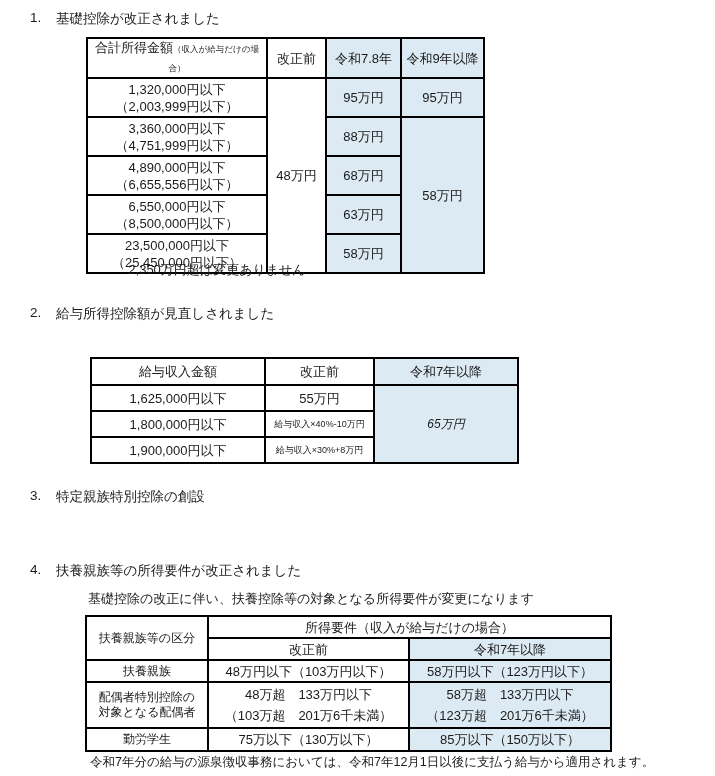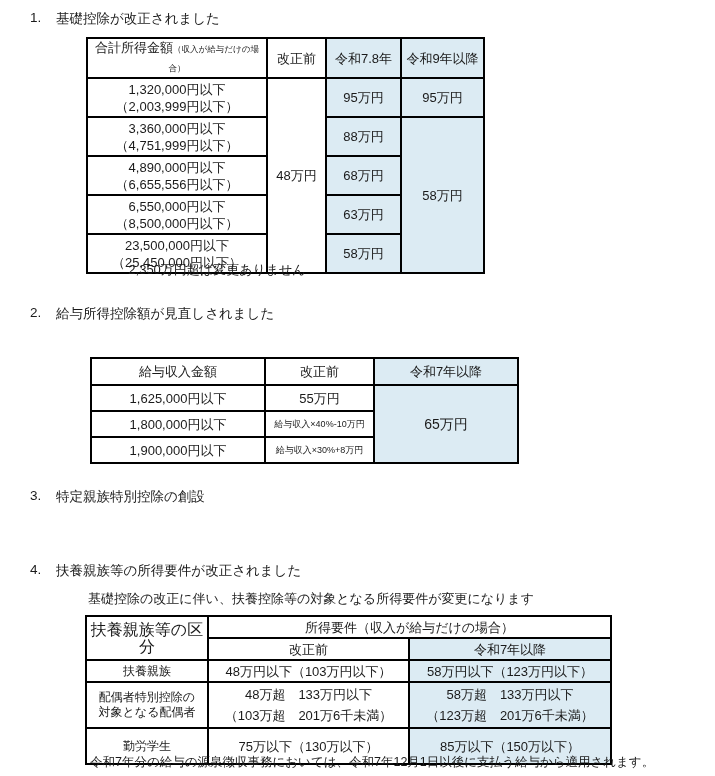--- a/index.html
+++ b/index.html
@@ -105,21 +105,21 @@
       </colgroup>
     <tbody>
         <tr style="height:27px;">
       <td class="hdr">給与収入金額</td>
       <td class="hdr">改正前</td>
       <td class="hdr blue">令和7年以降</td>
     </tr>
     <tr style="height:26px;">
       <td>1,625,000円以下</td>
       <td>55万円</td>
-      <td rowspan="3" class="blue" style="font-size:14px;">65万円</td>
+      <td rowspan="3" class="blue" style="font-size:12px;font-style:italic;">65万円</td>
     </tr>
     <tr style="height:26px;">
       <td>1,800,000円以下</td>
       <td class="small-cell">給与収入×40%-10万円</td>
     </tr>
     <tr style="height:26px;">
       <td>1,900,000円以下</td>
       <td class="small-cell">給与収入×30%+8万円</td>
     </tr>
   </tbody>
@@ -137,21 +137,21 @@
   <div class="abs lead" style="left:88px;top:590px;">基礎控除の改正に伴い、扶養控除等の対象となる所得要件が変更になります</div>
 
   <table class="abs" style="left:85px;top:615px;width:525px;">
     <colgroup>
         <col style="width:122px">
         <col style="width:201px">
         <col style="width:202px">
       </colgroup>
     <tbody>
         <tr style="height:22px;">
-      <td rowspan="2" style="font-size:16px;">扶養親族等の区分</td>
+      <td rowspan="2" style="font-size:12px;">扶養親族等の区分</td>
       <td colspan="2" class="hdr">所得要件（収入が給与だけの場合）</td>
     </tr>
     <tr style="height:22px;">
       <td class="hdr">改正前</td>
       <td class="hdr blue">令和7年以降</td>
     </tr>
     <tr style="height:22px;">
       <td style="font-size:12px;">扶養親族</td>
       <td>48万円以下（103万円以下）</td>
       <td class="blue">58万円以下（123万円以下）</td>
@@ -163,21 +163,21 @@
           </td>
       <td class="two-line">
             <span class="ln">48万超　133万円以下</span>
             <span class="ln">（103万超　201万6千未満）</span>
           </td>
       <td class="two-line blue">
             <span class="ln">58万超　133万円以下</span>
             <span class="ln">（123万超　201万6千未満）</span>
           </td>
     </tr>
-    <tr style="height:36px;">
+    <tr style="height:23px;">
       <td style="font-size:12px;">勤労学生</td>
       <td>75万以下（130万以下）</td>
       <td class="blue">85万以下（150万以下）</td>
     </tr>
   </tbody>
     </table>
 
   <div class="abs footnote" style="left:90px;top:754px;">令和7年分の給与の源泉徴収事務においては、令和7年12月1日以後に支払う給与から適用されます。</div>
 
 </div>

